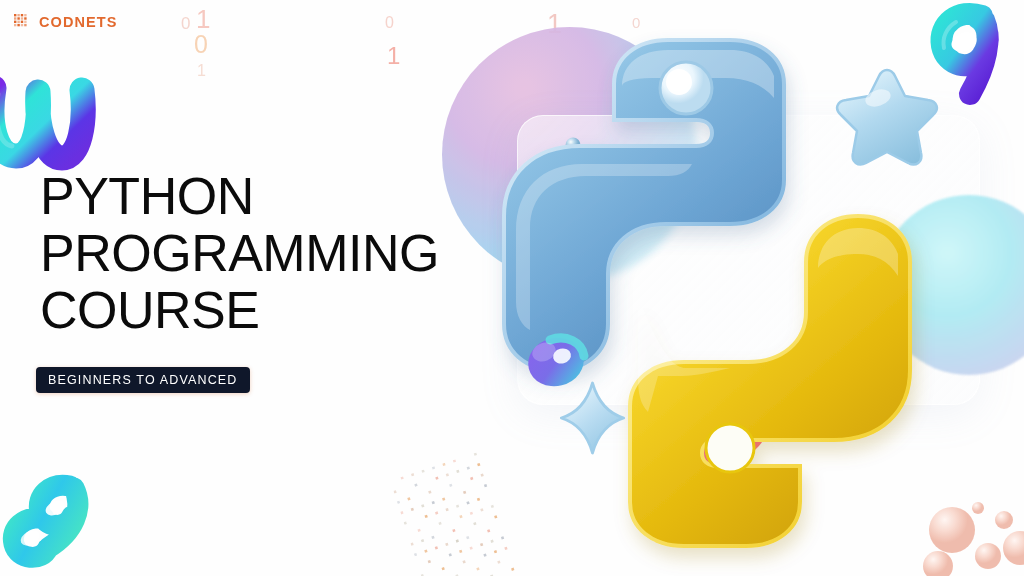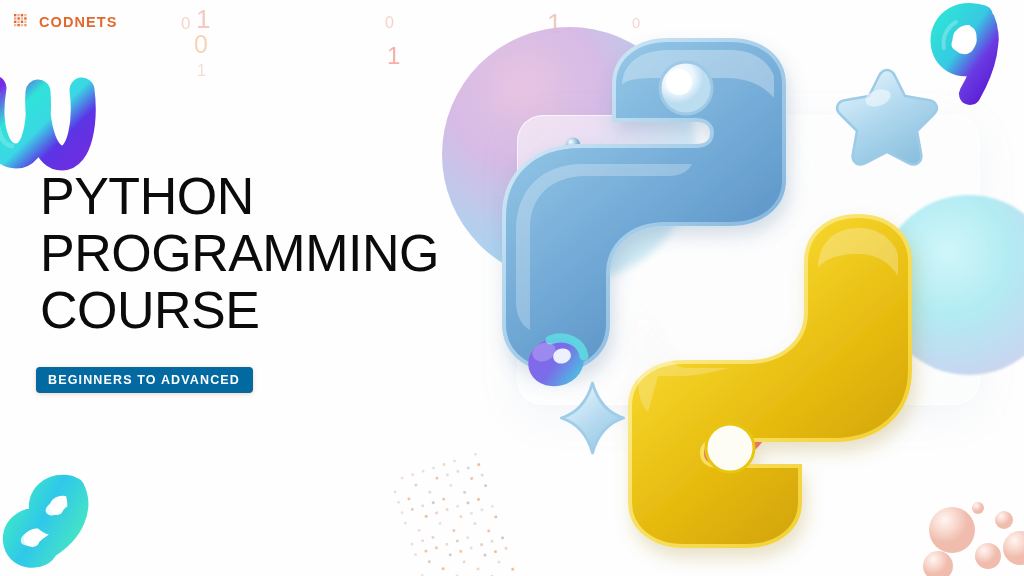--- a/index.html
+++ b/index.html
@@ -17,22 +17,22 @@
   .brand-name { font-size:14.5px; font-weight:700; letter-spacing:1.1px; color:#e2692e; line-height:1; }
 
   
   .headline { position:absolute; left:40px; top:168px; z-index:40; }
   .headline .ln {
     display:block; font-size:52px; line-height:57px; font-weight:400;
     letter-spacing:-0.5px; color:#0b0b0b; white-space:nowrap;
   }
   .badge {
     position:absolute; left:36px; top:367px; z-index:40;
-    background:#0369a1; color:#ffffff;
-    font-size:12.5px; font-weight:700; letter-spacing:1.15px;
+    background:#0f172a; color:#ffffff;
+    font-size:12.5px; font-weight:400; letter-spacing:1.15px;
     padding:6px 13px 6px 12px; border-radius:4px;
     box-shadow:0 1px 4px rgba(200,90,30,.28);
     white-space:nowrap;
   }
 
   
   .bit { position:absolute; font-family:"Liberation Sans", sans-serif; font-weight:400; z-index:5; user-select:none; }
 
   
   .dotgrid { position:absolute; z-index:6; }

